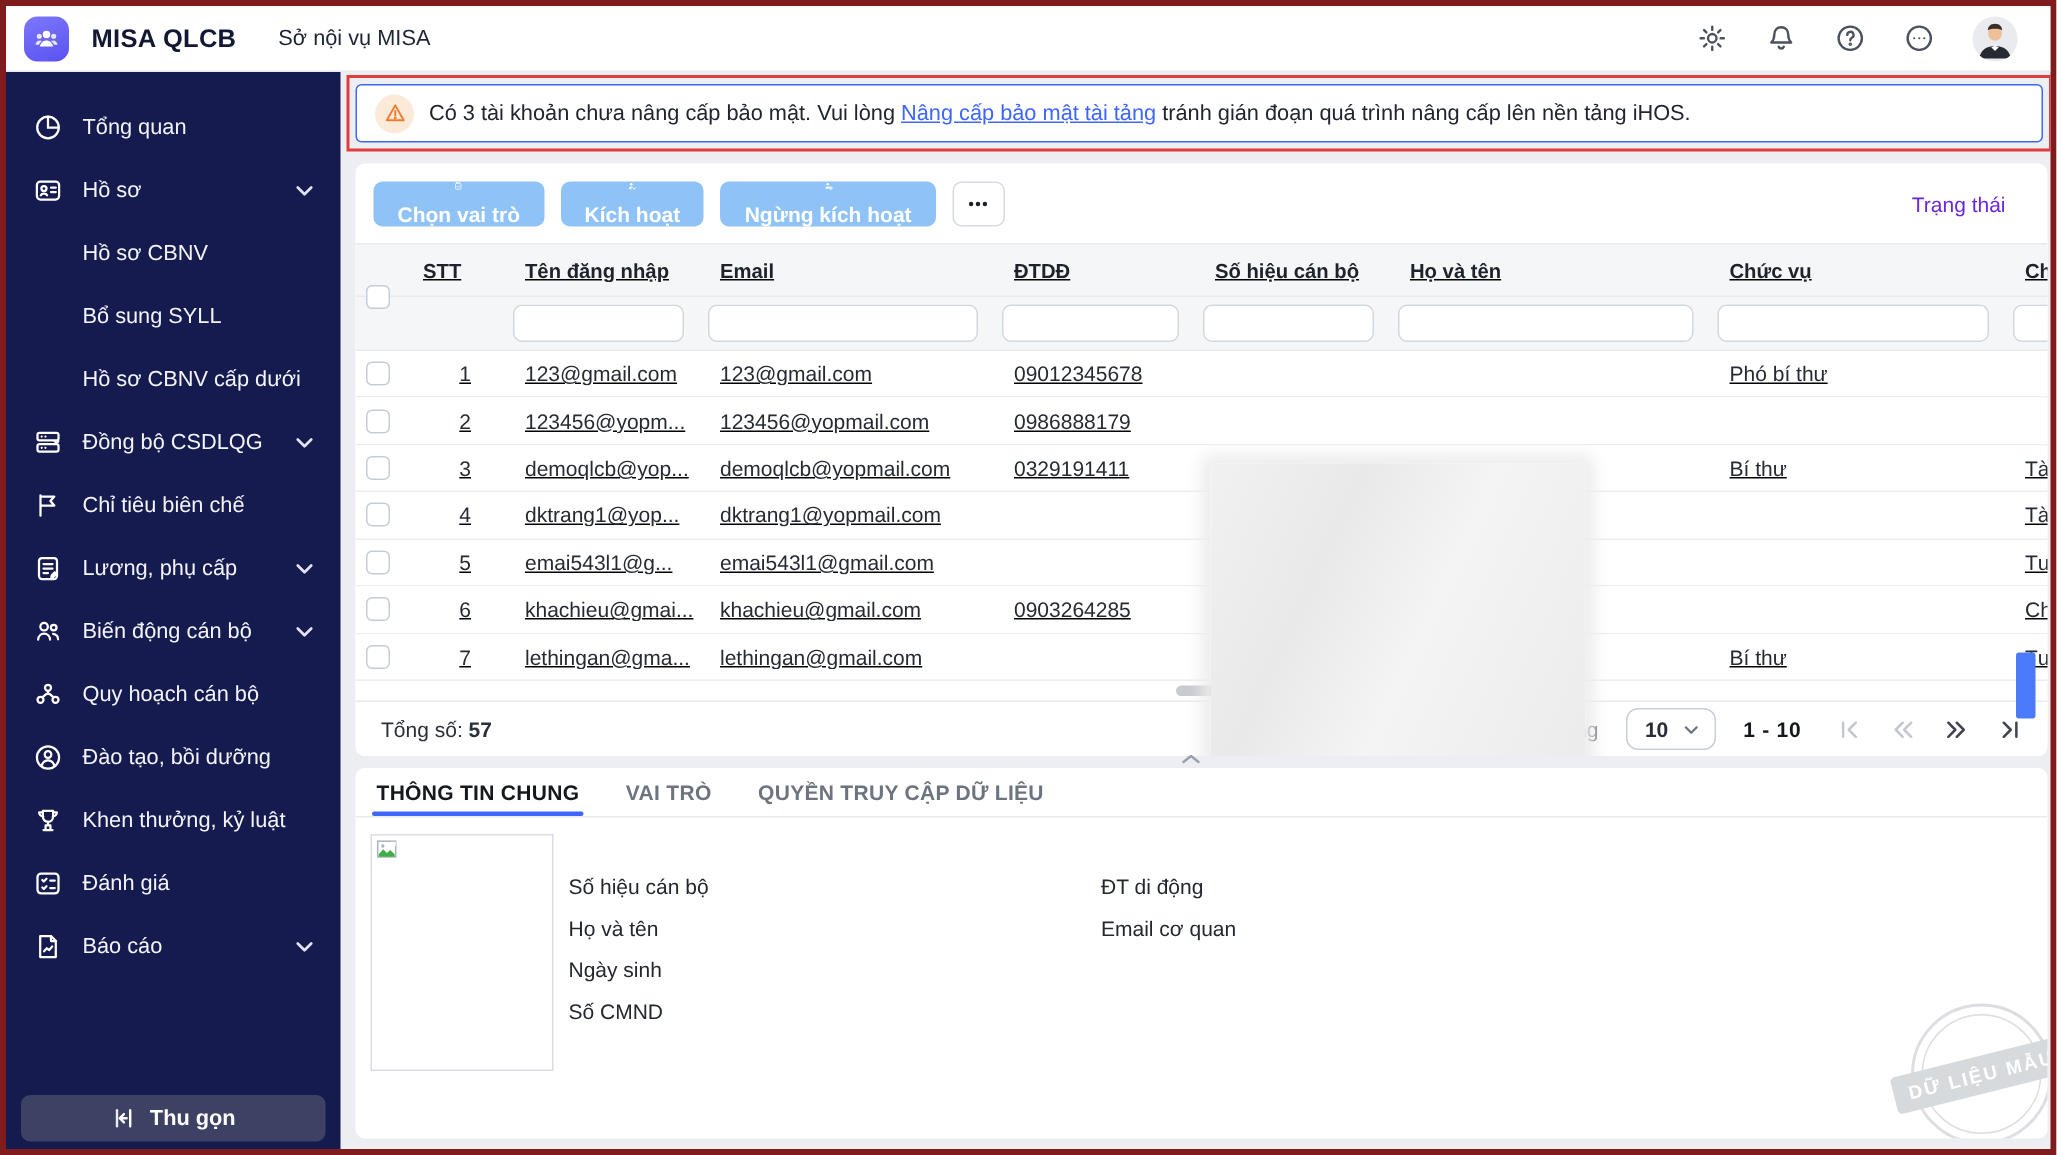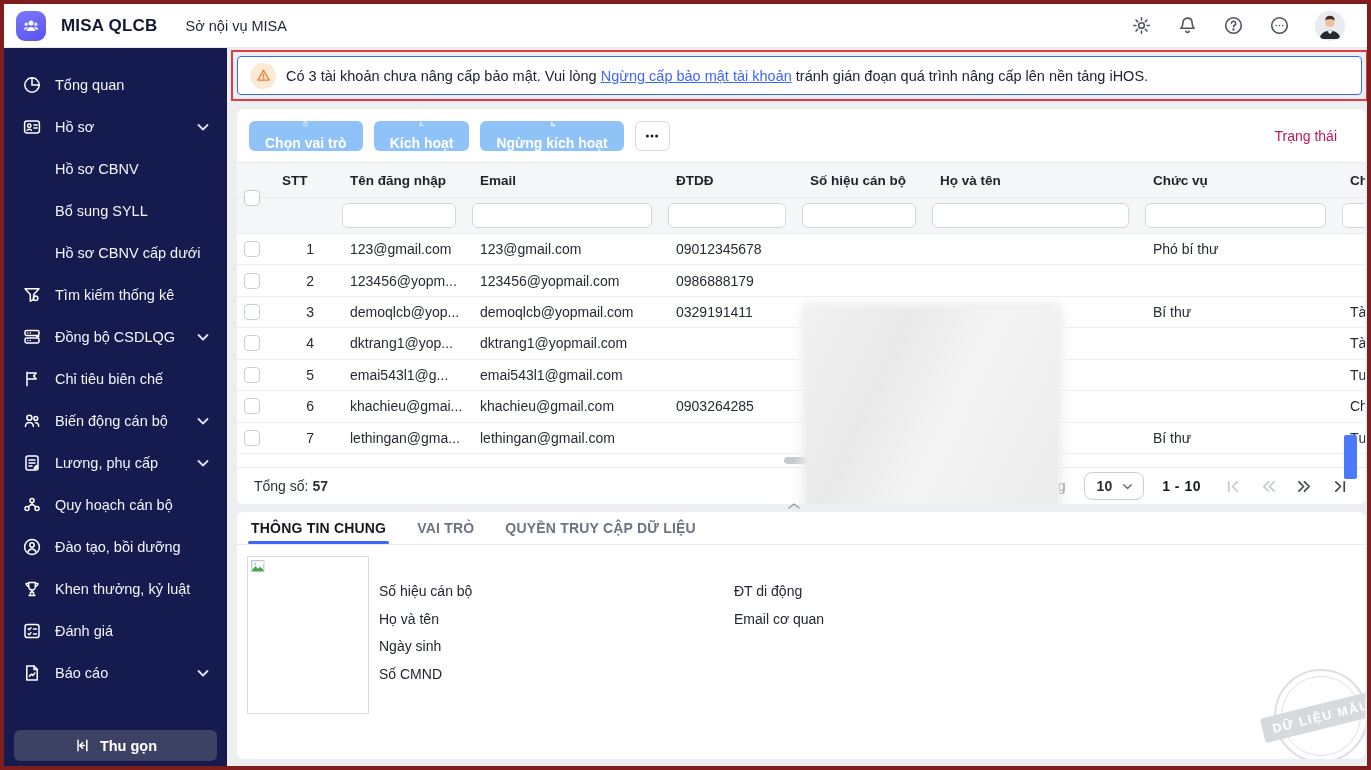--- a/index.html
+++ b/index.html
@@ -47,27 +47,27 @@
   .card-table { left:233px; top:105px; width:1128px; height:395px; }
   .toolbar { position:absolute; top:0; left:0; right:0; height:53px; display:flex;
              align-items:center; padding:0 28px 0 12px; gap:11px; }
   .btn-blue { height:30px; background:#8fc3f8; color:#fff; font-weight:700; font-size:14px;
               border:none; border-radius:6px; display:flex; align-items:center; gap:8px;
               padding:0 16px; cursor:pointer; font-family:inherit;flex-direction:column; }
   .btn-blue .icn { width:17px; height:17px; color:#fff; }
   .btn-more { width:35px; height:30px; background:#fff; border:1px solid #d6dae2; border-radius:6px;
               display:flex; align-items:center; justify-content:center; cursor:pointer; }
   .status-wrap { margin-left:auto; display:flex; align-items:center; gap:12px; }
-  .status-label { font-size:14px; color:#be185d; }
+  .status-label { font-size:14px; color:#6d28d9; }
   .select { height:30px; border:1px solid #c9cfd8; border-radius:8px; background:#fff;
             display:flex; align-items:center; gap:12px; padding:0 10px 0 13px;
             font-size:14px; font-weight:600; color:#272c35; cursor:pointer; }
   .select .chev { width:14px; height:14px; color:#6b7280; }
 
-  .tbl { position:absolute; top:53px; left:0; right:0; }
+  .tbl { position:absolute; top:53px; left:0; right:0;text-decoration:underline; }
   .thead { display:flex; height:36px; background:#f5f6f8; border-top:1px solid #e8eaee;
            border-bottom:1px solid #e8eaee; align-items:center; font-size:13.5px;
            font-weight:700; color:#1d222b; }
   .tfilter { display:flex; height:36px; background:#f5f6f8; border-bottom:1px solid #e8eaee;
              align-items:center; }
   .tfilter input { height:25px; width:calc(100% - 16px); margin:0 8px; border:1px solid #d2d7df;
                    border-radius:6px; background:#fff; outline:none; padding:0 8px;
                    font-family:inherit; font-size:13px; }
   .tbody { display:flex; flex-direction:column; height:220px; position:relative; }
   .trow { flex:1; display:flex; align-items:center; border-bottom:1px solid #eceef1;
@@ -207,61 +207,54 @@
           <span>Hồ sơ CBNV</span>
         </div>
       <div class="side-sub">
           <span>Bổ sung SYLL</span>
         </div>
       <div class="side-sub">
           <span>Hồ sơ CBNV cấp dưới</span>
         </div>
       <div class="side-item">
         <svg class="icn" viewBox="0 0 20 20" fill="none" stroke="currentColor" stroke-width="1.5" stroke-linecap="round" stroke-linejoin="round">
-          <path d="M3 3.8h14l-5.3 5.8v4.9l-3.4 1.7v-6.6z"></path>
-            <circle cx="13.6" cy="13.2" r="2.3"></circle>
-        </svg>
-        <span>Tìm kiếm thống kê</span>
-      </div>
-      <div class="side-item">
-        <svg class="icn" viewBox="0 0 20 20" fill="none" stroke="currentColor" stroke-width="1.5" stroke-linecap="round" stroke-linejoin="round">
           <rect x="3" y="3.5" width="14" height="5" rx="1.4"></rect>
           <rect x="3" y="11" width="14" height="5" rx="1.4"></rect>
           <path d="M5.8 6h.01M5.8 13.5h.01M8.3 6h.01M8.3 13.5h.01"></path>
           <path d="M14.6 9.2l1.2 1.1 1.1-1.2"></path>
         </svg>
         <span>Đồng bộ CSDLQG</span>
         <svg class="chev" viewBox="0 0 16 16" fill="none" stroke="currentColor" stroke-width="1.8" stroke-linecap="round" stroke-linejoin="round">
             <path d="M3.5 6l4.5 4.5L12.5 6"></path>
           </svg>
       </div>
       <div class="side-item">
         <svg class="icn" viewBox="0 0 20 20" fill="none" stroke="currentColor" stroke-width="1.5" stroke-linecap="round" stroke-linejoin="round">
           <path d="M5 3.2v13.6M5 4h9.2l-2.6 3 2.6 3H5"></path>
         </svg>
         <span>Chỉ tiêu biên chế</span>
       </div>
       <div class="side-item">
         <svg class="icn" viewBox="0 0 20 20" fill="none" stroke="currentColor" stroke-width="1.5" stroke-linecap="round" stroke-linejoin="round">
+          <rect x="4" y="3" width="12" height="14" rx="2"></rect>
+          <path d="M7 7h6M7 10h6M7 13h3M12.5 14.6l2-2 1 1-2 2-1.3.3z"></path>
+        </svg>
+        <span>Lương, phụ cấp</span>
+        <svg class="chev" viewBox="0 0 16 16" fill="none" stroke="currentColor" stroke-width="1.8" stroke-linecap="round" stroke-linejoin="round">
+            <path d="M3.5 6l4.5 4.5L12.5 6"></path>
+          </svg>
+      </div>
+      <div class="side-item">
+        <svg class="icn" viewBox="0 0 20 20" fill="none" stroke="currentColor" stroke-width="1.5" stroke-linecap="round" stroke-linejoin="round">
           <circle cx="7.4" cy="6.8" r="2.5"></circle>
           <path d="M3.4 15.4c.2-2.5 1.9-4 4-4s3.8 1.5 4 4"></path>
           <circle cx="13.8" cy="7.4" r="1.9"></circle>
           <path d="M13.4 11.6c1.9.2 3.2 1.6 3.3 3.6"></path>
         </svg>
         <span>Biến động cán bộ</span>
-        <svg class="chev" viewBox="0 0 16 16" fill="none" stroke="currentColor" stroke-width="1.8" stroke-linecap="round" stroke-linejoin="round">
-            <path d="M3.5 6l4.5 4.5L12.5 6"></path>
-          </svg>
-      </div>
-      <div class="side-item">
-        <svg class="icn" viewBox="0 0 20 20" fill="none" stroke="currentColor" stroke-width="1.5" stroke-linecap="round" stroke-linejoin="round">
-          <rect x="4" y="3" width="12" height="14" rx="2"></rect>
-          <path d="M7 7h6M7 10h6M7 13h3M12.5 14.6l2-2 1 1-2 2-1.3.3z"></path>
-        </svg>
-        <span>Lương, phụ cấp</span>
         <svg class="chev" viewBox="0 0 16 16" fill="none" stroke="currentColor" stroke-width="1.8" stroke-linecap="round" stroke-linejoin="round">
             <path d="M3.5 6l4.5 4.5L12.5 6"></path>
           </svg>
       </div>
       <div class="side-item">
         <svg class="icn" viewBox="0 0 20 20" fill="none" stroke="currentColor" stroke-width="1.5" stroke-linecap="round" stroke-linejoin="round">
           <circle cx="10" cy="5.5" r="2"></circle>
             <circle cx="5" cy="13.5" r="2"></circle>
             <circle cx="15" cy="13.5" r="2"></circle>
           <path d="M10 7.5v2.2M6.4 11.8 9 9.6M13.6 11.8 11 9.6"></path>
@@ -312,21 +305,21 @@
 
   <div class="alert-outline"></div>
   <div class="alert">
     <span class="warn-badge">
       <svg width="15" height="15" viewBox="0 0 16 16" fill="none" stroke="#ed7d31" stroke-width="1.4" stroke-linecap="round" stroke-linejoin="round">
         <path d="M8 2.4 14 13H2z"></path>
           <path d="M8 6.4v3"></path>
           <circle cx="8" cy="11.2" r=".4" fill="#ed7d31"></circle>
       </svg>
     </span>
-    <span><span>Có 3 tài khoản chưa nâng cấp bảo mật. Vui lòng </span><a class="link">Ngừng cấp bảo mật tài khoản</a><span> tránh gián đoạn quá trình nâng cấp lên nền tảng iHOS.</span></span>
+    <span><span>Có 3 tài khoản chưa nâng cấp bảo mật. Vui lòng </span><a class="link">Nâng cấp bảo mật tài tảng</a><span> tránh gián đoạn quá trình nâng cấp lên nền tảng iHOS.</span></span>
   </div>
 
   <div class="card card-table">
     <div class="toolbar">
       <button class="btn-blue">
         <svg class="icn" viewBox="0 0 18 18" fill="none" stroke="currentColor" stroke-width="1.5" stroke-linecap="round" stroke-linejoin="round">
           <rect x="3.6" y="3.4" width="10.8" height="12" rx="1.8"></rect>
             <path d="M6.4 3.4V2.2h5.2v1.2M6.6 10l1.8 1.8 3-3.2"></path>
         </svg>
         <span>Chọn vai trò</span>

